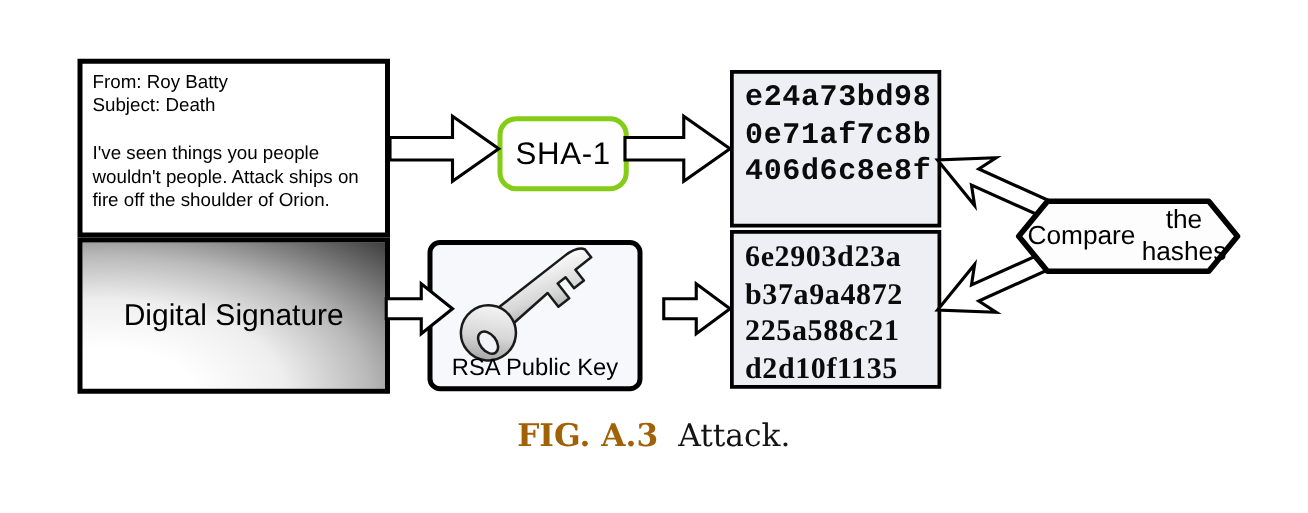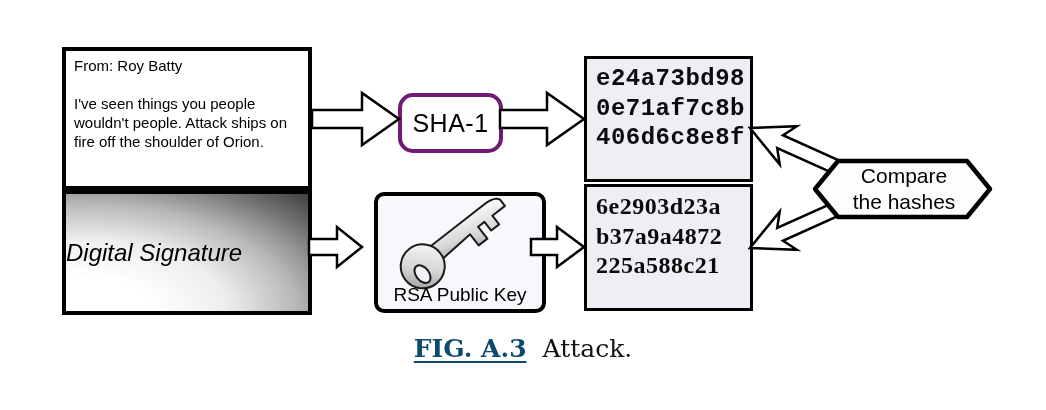--- a/index.html
+++ b/index.html
@@ -16,36 +16,35 @@
     padding:5px 8px 0 8px;font-size:15px;line-height:19px;
   }
   .msg-line{min-height:19px;white-space:nowrap;}
 
   
   #sig-box{
     left:62px;top:190px;width:250px;height:125px;
     border:4px solid #000;
     background:radial-gradient(ellipse 140% 150% at 8% 102%,
       #ffffff 20%, #eeeeee 42%, #b9b9b9 62%, #6c6c6c 82%, #2c2c2c 100%);
-    display:flex;align-items:center;
+    display:flex;align-items:center;justify-content:center;
     font-size:24px;
-    font-style:italic;
   }
 
   
   #sha1-box{
     left:398px;top:93px;width:105px;height:60px;
-    border:4px solid #701a75;border-radius:15px;background:#fefefe;
+    border:4px solid #84cc16;border-radius:15px;background:#fefefe;
     display:flex;align-items:center;justify-content:center;
     font-size:25px;letter-spacing:0.5px;
   }
 
   
   #rsa-box{
-    left:374px;top:192px;width:172px;height:121px;
+    left:342px;top:192px;width:172px;height:121px;
     border:4px solid #000;border-radius:10px;background:#f7f8fb;
   }
   #rsa-label{
     position:absolute;left:0;right:0;bottom:3px;text-align:center;font-size:19px;
   }
   #key-svg{position:absolute;left:0;top:0;width:164px;height:113px;}
 
   
   .hash-box{
     left:584px;width:169px;border:3px solid #000;background:#edeff4;
@@ -58,42 +57,43 @@
   .hash-line{white-space:nowrap;}
 
   
   #flow-svg{left:0;top:0;width:1046px;height:410px;pointer-events:none;}
   .flow-arrow{fill:#ffffff;stroke:#000000;stroke-width:2.5;stroke-linejoin:miter;}
   #hexagon-shape{fill:#fdfdfd;stroke:#000000;stroke-width:4.5;stroke-linejoin:round;}
 
   
   #hex-label{
     left:822px;top:163px;width:164px;height:52px;
-    display:flex;flex-direction:column;align-items:center;
+    display:flex;align-items:center;
     font-size:21px;line-height:26px;text-align:center;
   }
 
   
   #caption{
     left:0;top:334px;width:1046px;text-align:center;
     font-family:"DejaVu Serif","Liberation Serif",serif;font-size:25px;color:#141414;
   }
   #caption-fig-link{
-    color:#0c4a6e;font-weight:bold;text-decoration:underline;
+    color:#a16207;font-weight:bold;
     text-decoration-thickness:2px;text-underline-offset:4px;
     margin-right:16px;cursor:pointer;
   }
 </style>
 </head>
 <body>
 
 <div id="stage">
 
   <div id="email-box" class="abs">
     <div class="msg-line">From: Roy Batty</div>
+    <div class="msg-line">Subject: Death</div>
     <div class="msg-line"></div>
     <div class="msg-line">I've seen things you people</div>
     <div class="msg-line">wouldn't people. Attack ships on</div>
     <div class="msg-line">fire off the shoulder of Orion.</div>
   </div>
 
   <div id="sig-box" class="abs">
     <span>Digital Signature</span>
   </div>
 
@@ -122,20 +122,21 @@
   <div id="hash-box-1" class="abs hash-box">
     <div class="hash-line">e24a73bd98</div>
     <div class="hash-line">0e71af7c8b</div>
     <div class="hash-line">406d6c8e8f</div>
   </div>
 
   <div id="hash-box-2" class="abs hash-box">
     <div class="hash-line">6e2903d23a</div>
     <div class="hash-line">b37a9a4872</div>
     <div class="hash-line">225a588c21</div>
+    <div class="hash-line">d2d10f1135</div>
   </div>
 
   <svg id="flow-svg" class="abs" viewBox="0 0 1046 410">
     <polygon class="flow-arrow" points="312,110 362,110 362,93 399,119 362,145 362,128 312,128"></polygon>
     <polygon class="flow-arrow" points="500,110 547,110 547,93 584,119 547,145 547,128 500,128"></polygon>
     <polygon class="flow-arrow" points="309,239 337,239 337,227 362,247 337,267 337,255 309,255"></polygon>
     <polygon class="flow-arrow" points="531,239 557,239 557,227 584,247 557,267 557,255 531,255"></polygon>
     <polygon class="flow-arrow" points="854.9,167.6 783,135.2 796.9,126.2 750,128 779.7,164.4 777.2,148 849.1,180.4"></polygon>
     <polygon class="flow-arrow" points="849.1,195.6 777.2,228 779.7,211.6 750,248 796.9,249.8 783,240.8 854.9,208.4"></polygon>
     <polygon id="hexagon-shape" points="815,189 838,161 967,161 990,189 967,217 838,217"></polygon>

